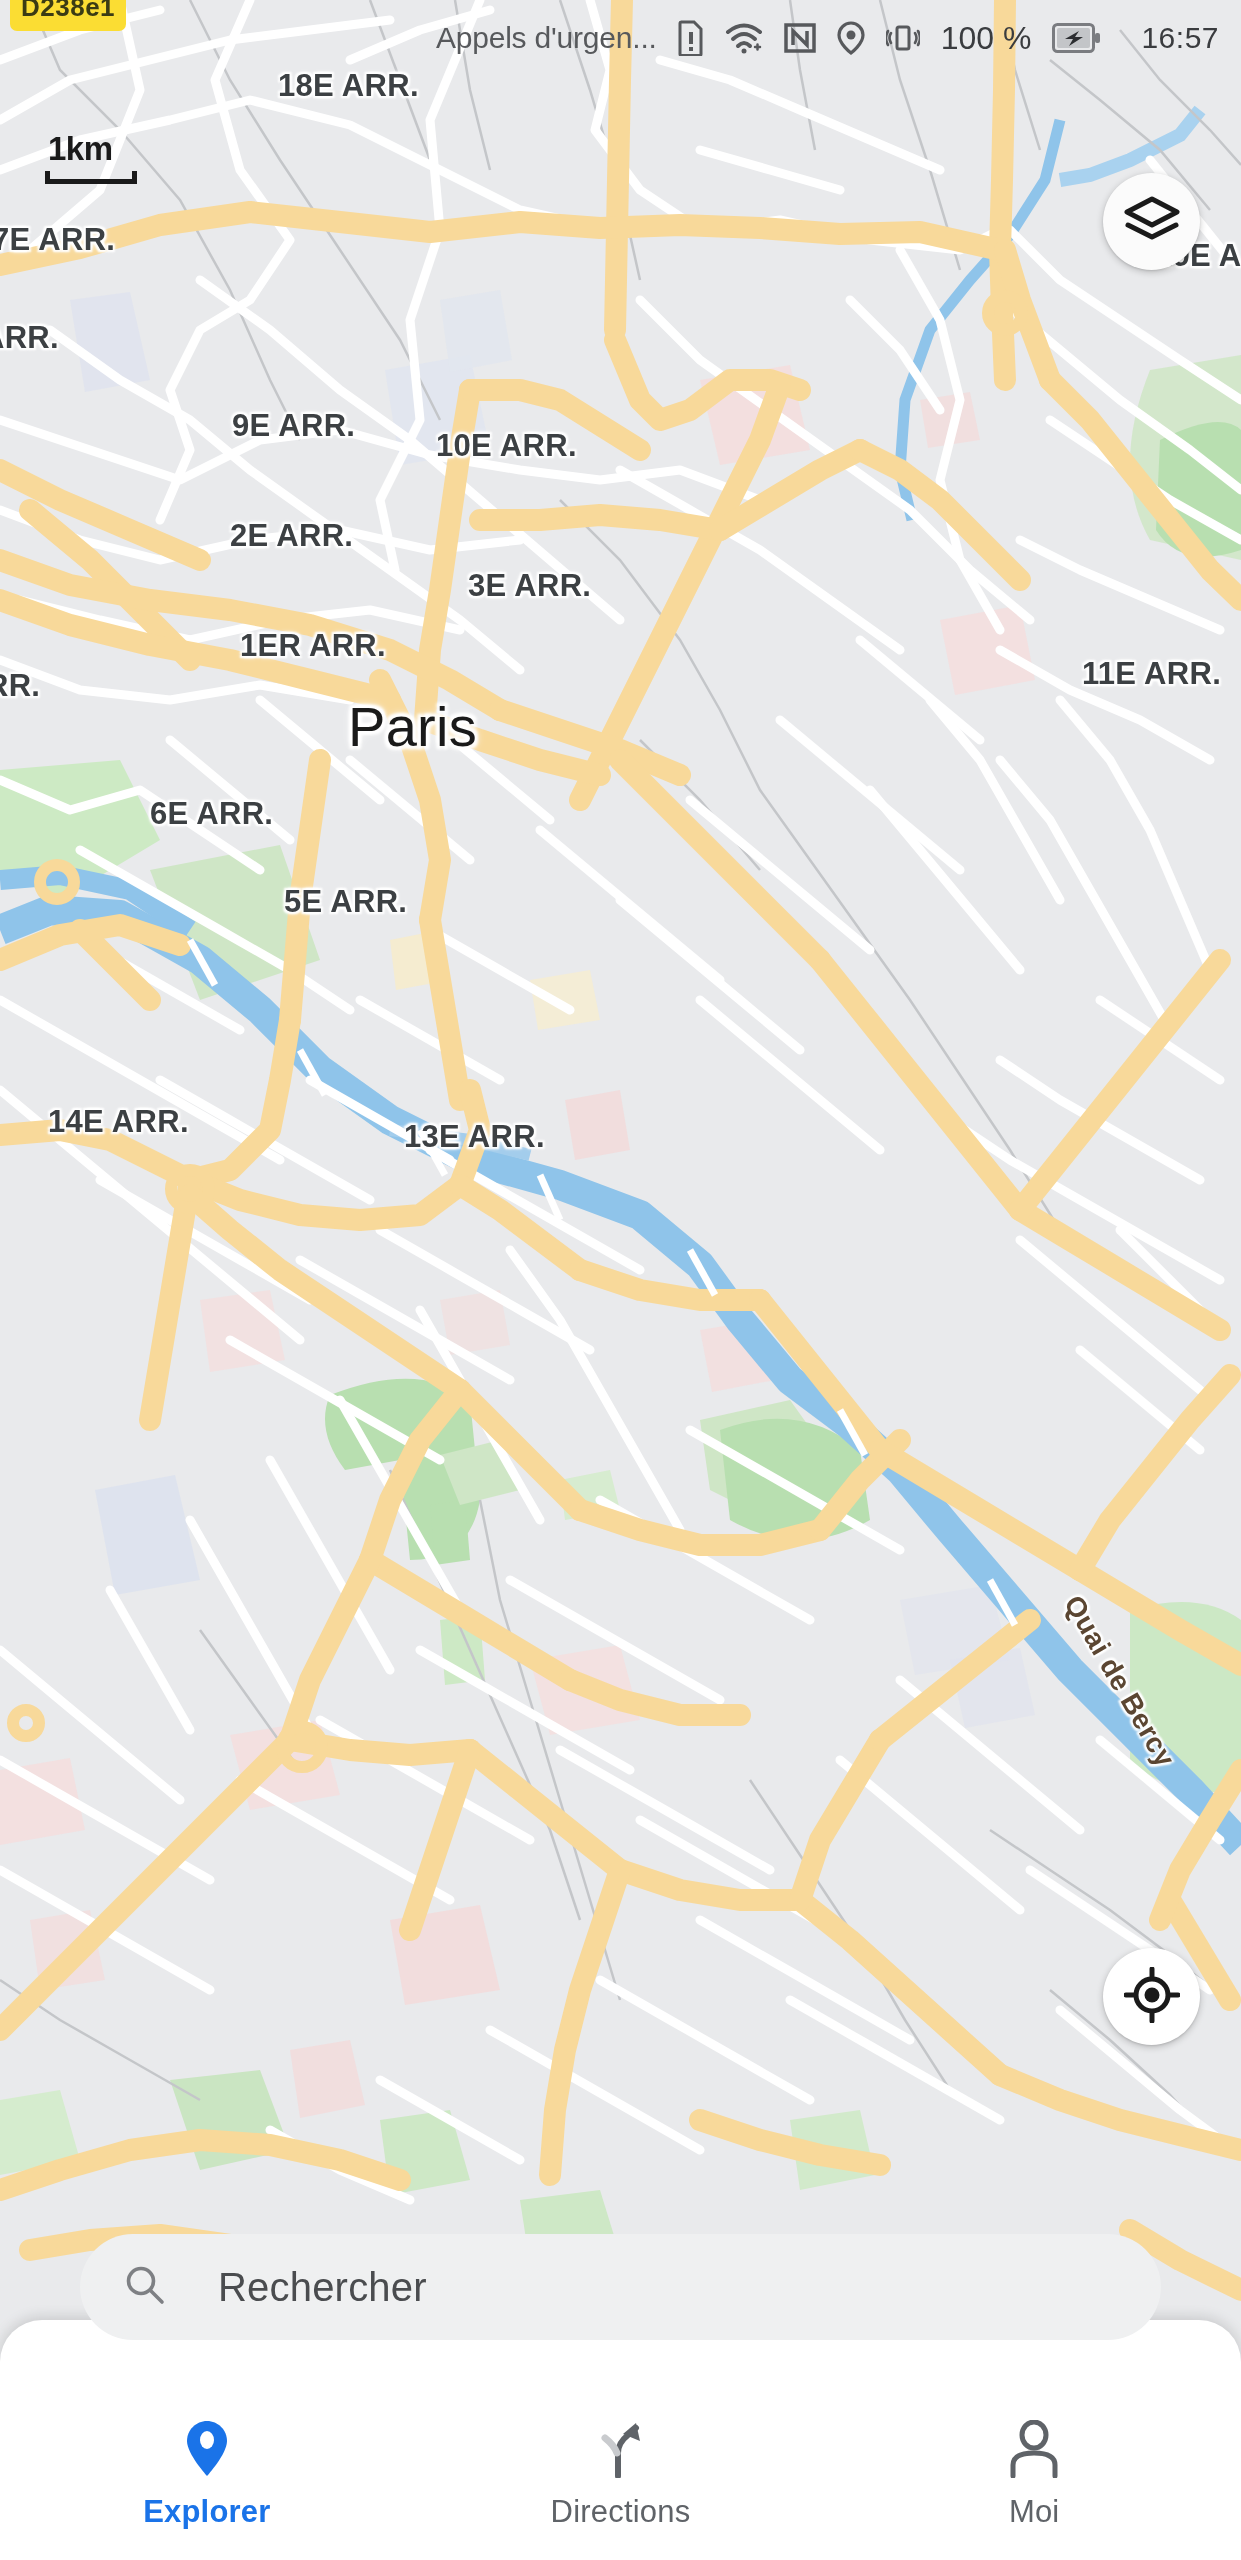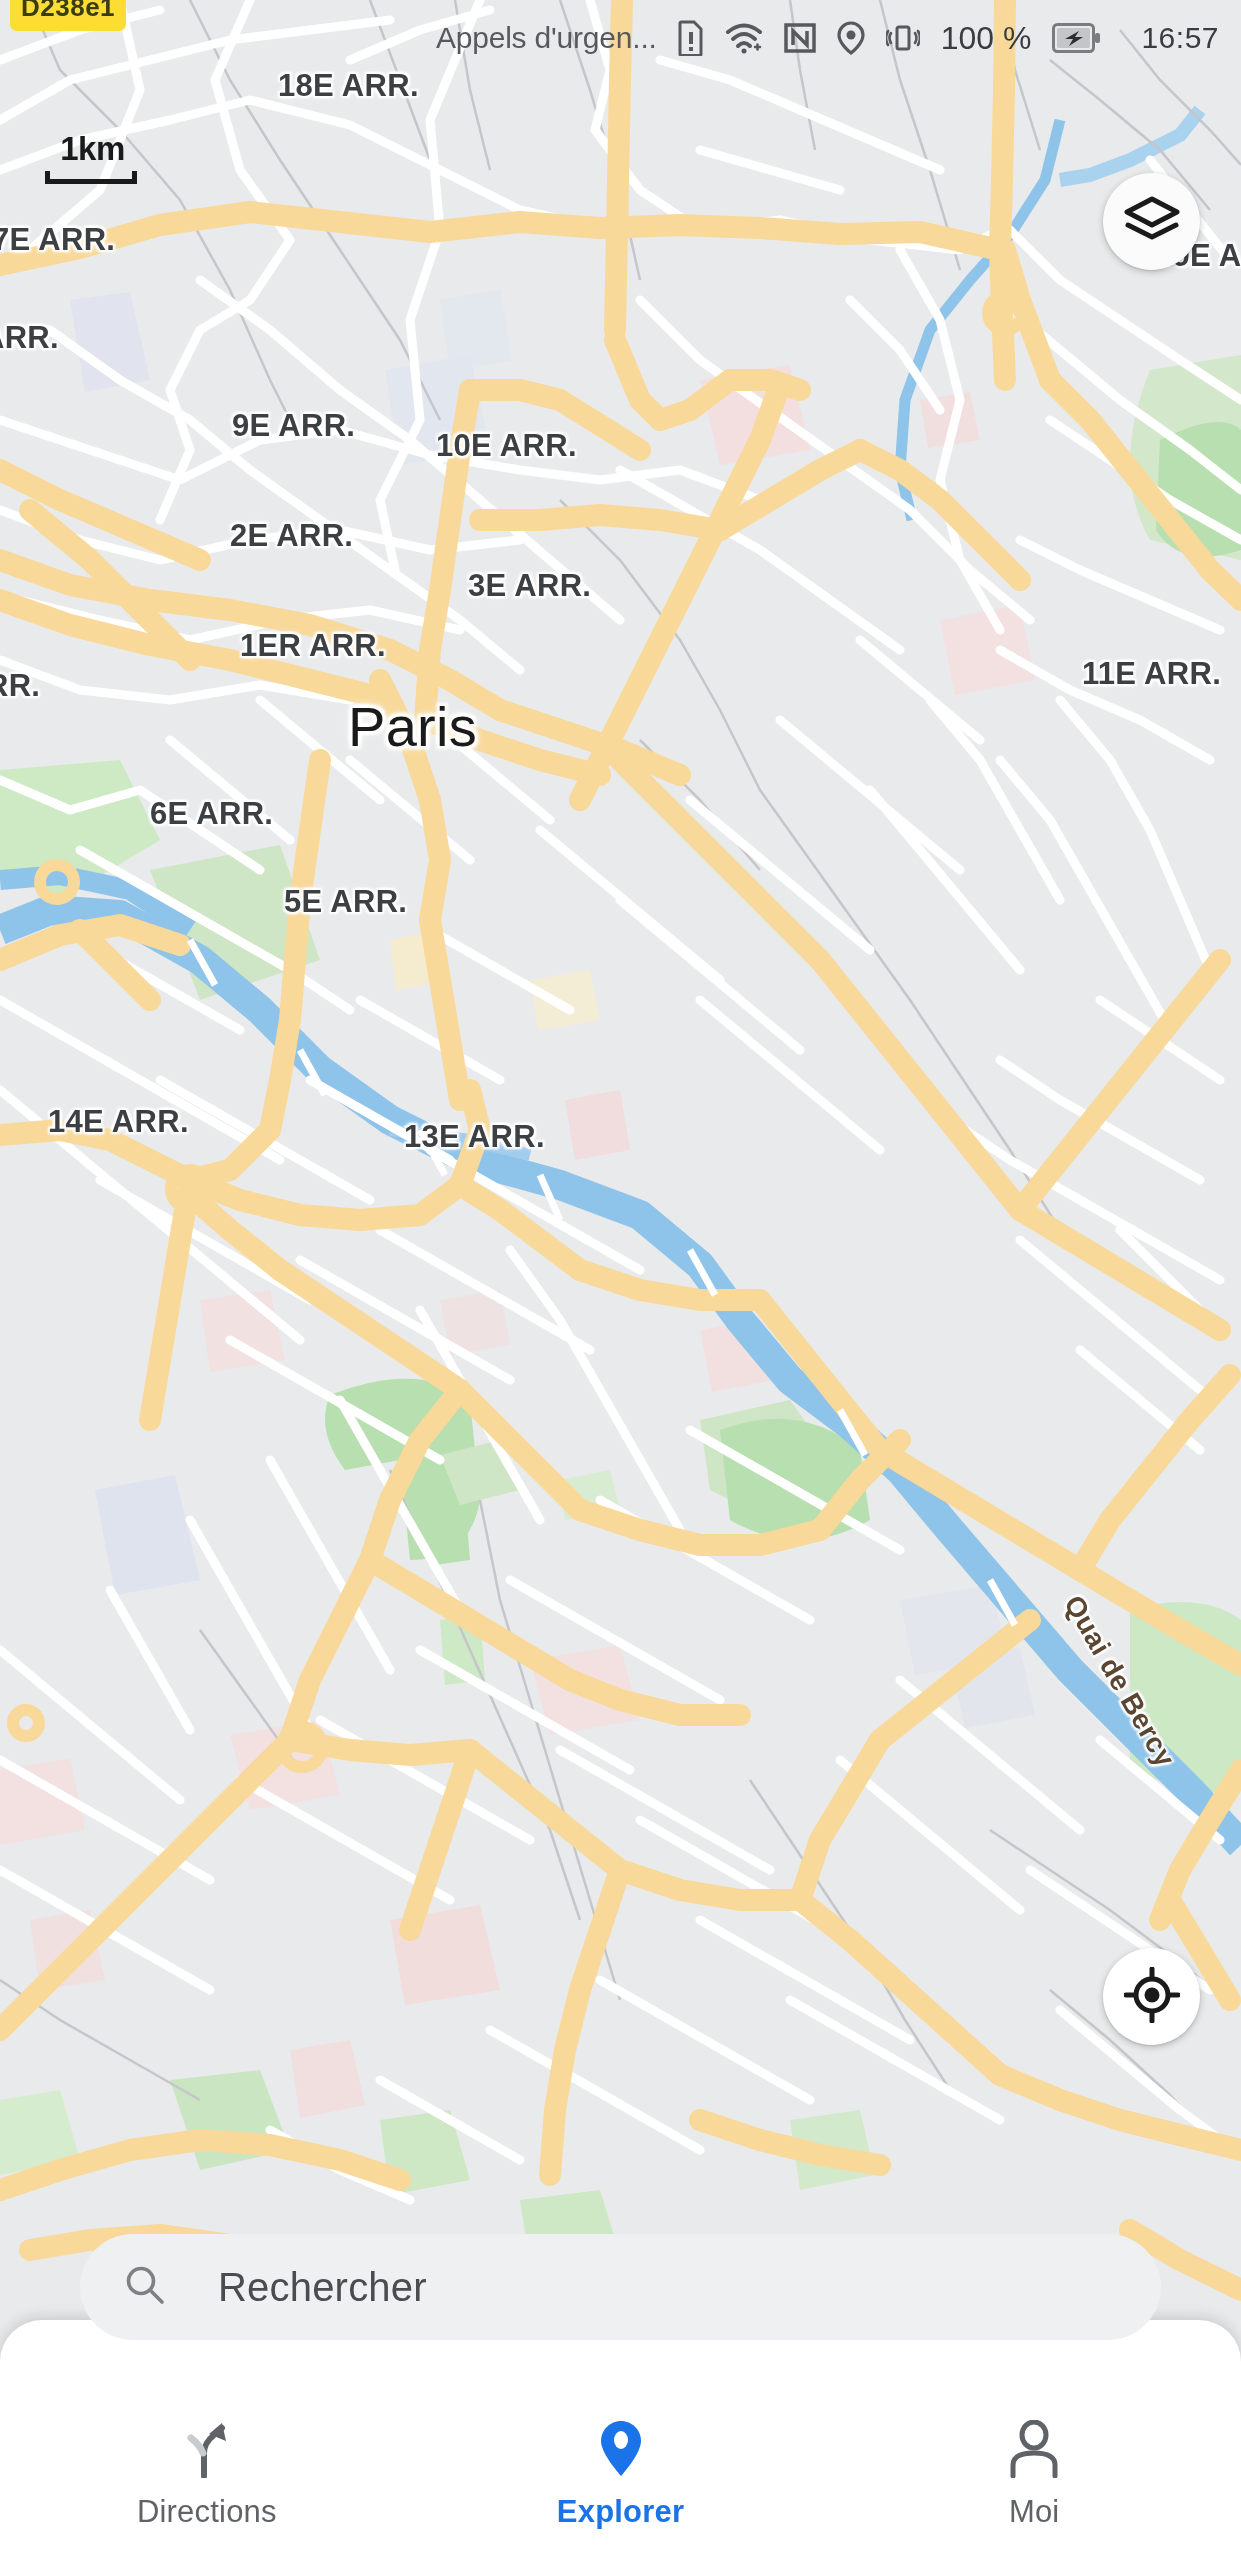--- a/index.html
+++ b/index.html
@@ -9,21 +9,20 @@
     overflow:hidden; background:#e8eaed;
   }
 
   #screen { position:relative; width:1241px; height:2560px; overflow:hidden; }
 
   
   #map {
     position:absolute; inset:0;
     background:#fde047;
     overflow:hidden;
-    text-align:center;
   }
   #map svg { position:absolute; top:0; left:0; }
 
   
   .mlabel {
     position:absolute;
     font-family:"Liberation Sans", sans-serif;
     color:#3c4043;
     font-weight:700;
     white-space:nowrap;
@@ -515,41 +514,41 @@
       <svg width="42" height="42" viewBox="0 0 42 42">
         <circle cx="17" cy="17" r="12.5" fill="none" stroke="#7e8084" stroke-width="3.6"></circle>
         <path d="M26.5 26.5 L38 38" stroke="#7e8084" stroke-width="3.6" stroke-linecap="round"></path>
       </svg>
     </span>
     <span class="sq-text">Rechercher</span>
   </div>
 
   <div id="bottomnav">
 
+    <div class="navitem active">
+      <span class="navicon">
+        <svg width="42" height="58" viewBox="0 0 42 58">
+          <path d="M21 1 C10 1 1 10 1 21 C1 34 21 56 21 56 C21 56 41 34 41 21 C41 10 32 1 21 1 Z" fill="#1a73e8"></path>
+          <ellipse cx="21" cy="20" rx="7" ry="9" fill="#ffffff"></ellipse>
+        </svg>
+      </span>
+      <span class="nav-label">Explorer</span>
+    </div>
+
     <div class="navitem">
       <span class="navicon">
         <svg width="58" height="58" viewBox="0 0 58 58">
           <path d="M26 56 L26 33 Q26 23 36 15 L44 8" fill="none" stroke="#5f6368" stroke-width="6" stroke-linecap="round"></path>
           <path d="M44 3 L48 21 L31 14 Z" fill="#5f6368"></path>
           <path d="M25 33 Q22 25 13 18" fill="none" stroke="#c9cbce" stroke-width="7" stroke-linecap="round"></path>
         </svg>
       </span>
       <span class="nav-label">Directions</span>
     </div>
 
-    <div class="navitem active">
-      <span class="navicon">
-        <svg width="42" height="58" viewBox="0 0 42 58">
-          <path d="M21 1 C10 1 1 10 1 21 C1 34 21 56 21 56 C21 56 41 34 41 21 C41 10 32 1 21 1 Z" fill="#1a73e8"></path>
-          <ellipse cx="21" cy="20" rx="7" ry="9" fill="#ffffff"></ellipse>
-        </svg>
-      </span>
-      <span class="nav-label">Explorer</span>
-    </div>
-
     <div class="navitem">
       <span class="navicon">
         <svg width="54" height="58" viewBox="0 0 54 58">
           <ellipse cx="27" cy="15" rx="12" ry="13" fill="none" stroke="#5f6368" stroke-width="5"></ellipse>
           <path d="M6 56 L6 45 Q6 33 27 33 Q48 33 48 45 L48 56" fill="none" stroke="#5f6368" stroke-width="5" stroke-linecap="round"></path>
         </svg>
       </span>
       <span class="nav-label">Moi</span>
     </div>
   </div>

